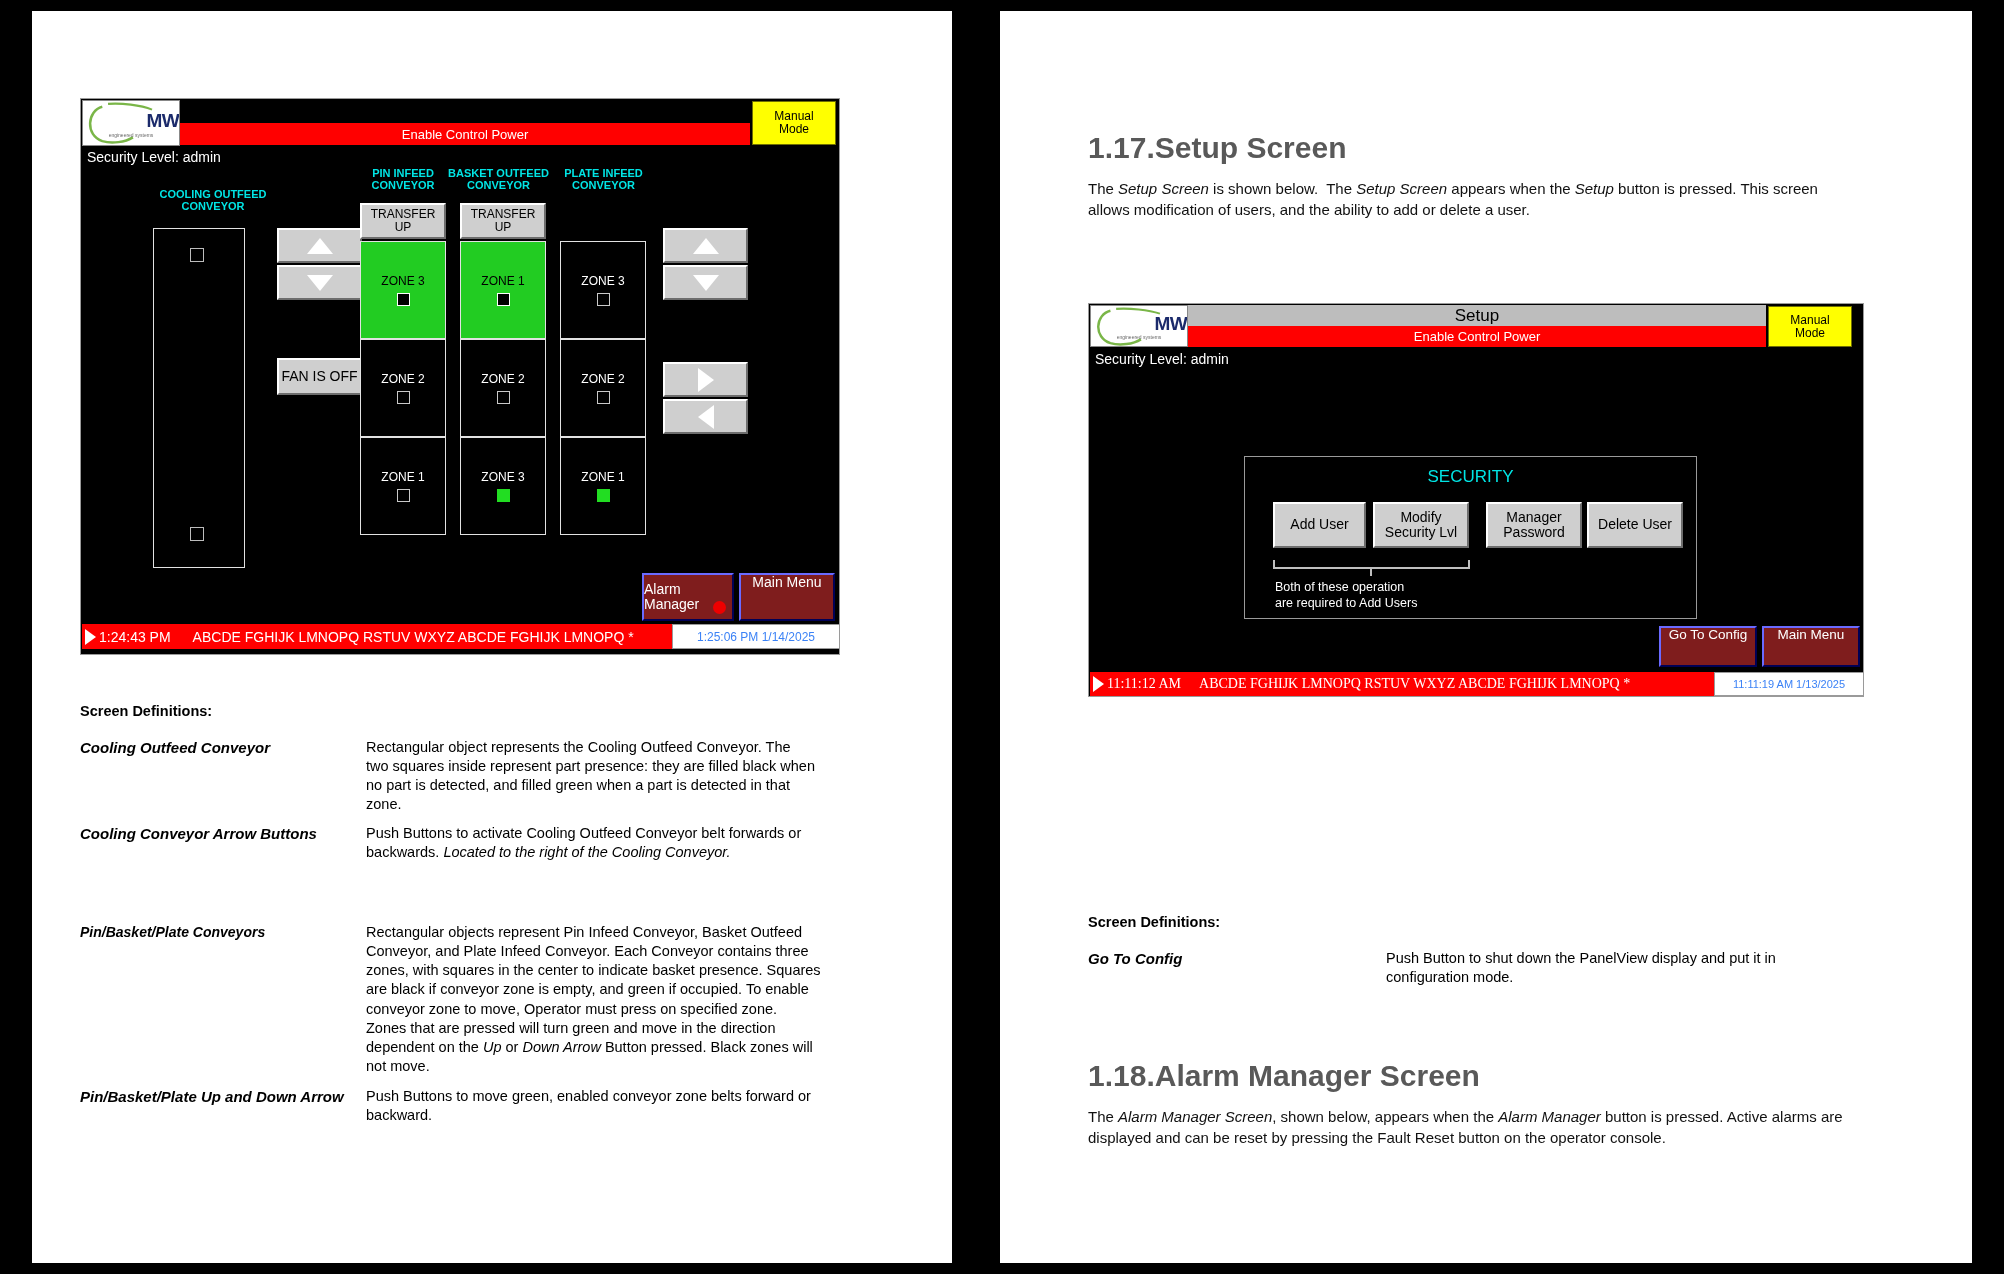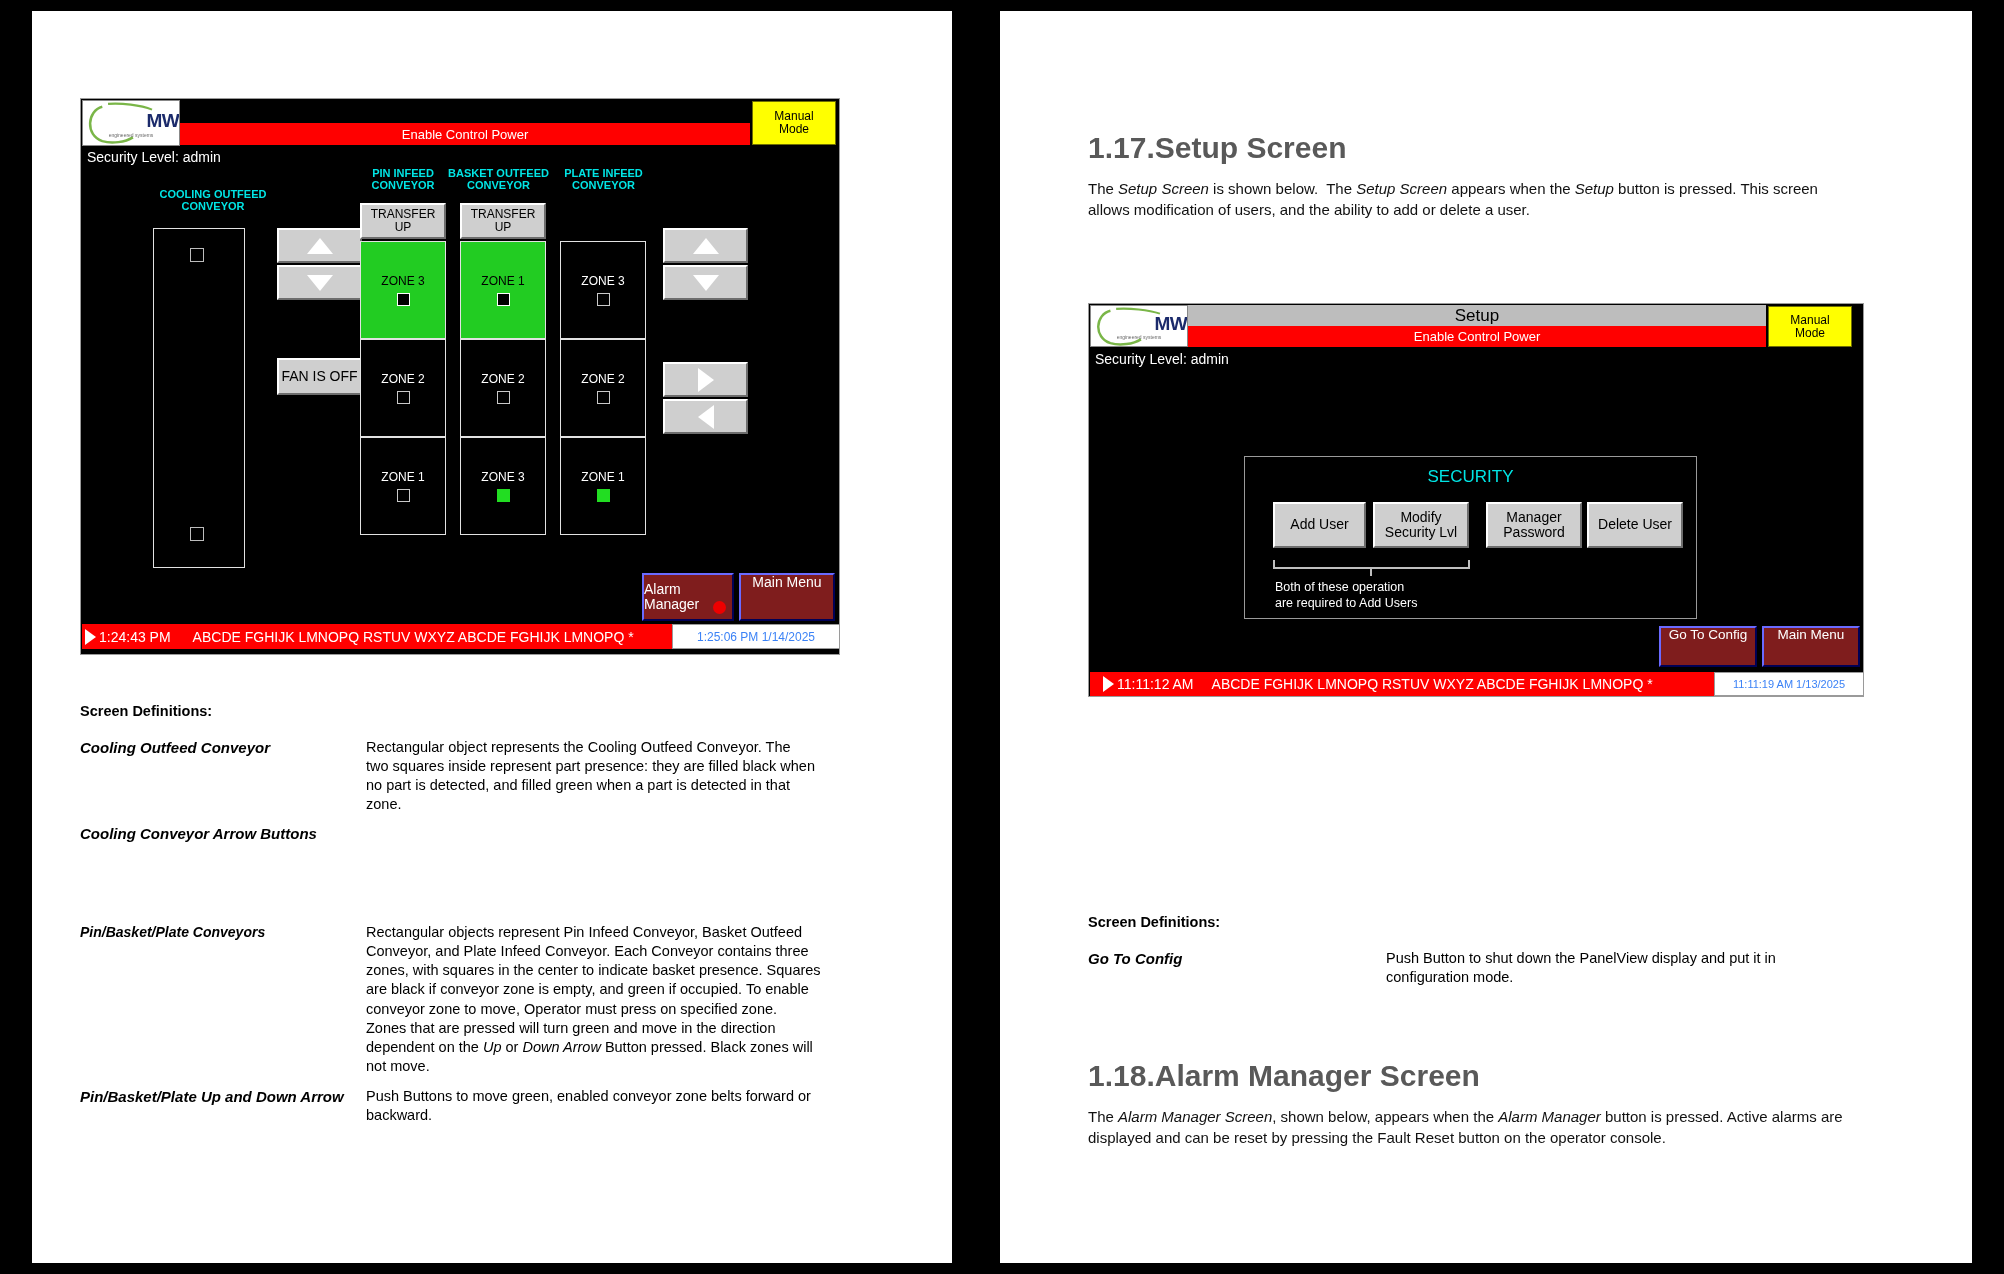--- a/index.html
+++ b/index.html
@@ -289,20 +289,21 @@
     </div>
 
     <div class="defs-title" style="left:48px; top:692px; font-size:14.5px;">Screen Definitions:</div>
 
     <div class="def-term" style="left:48px; top:727px; width:280px; font-size:15px;">
       <span class="sq-underline" style="border:none;"><span>Cooling Outfeed Conveyor</span></span>
     </div>
     <div class="def-body" style="left:334px; top:727px; width:450px; font-size:14.5px;">Rectangular object represents the Cooling Outfeed Conveyor. The two squares inside represent part presence: they are filled black when no part is detected, and filled green when a part is detected in that zone.</div>
 
     <div class="def-term" style="left:48px; top:813px; width:290px; font-size:15px;">Cooling Conveyor Arrow Buttons</div>
+    <div class="def-body" style="left:334px; top:813px; width:450px; font-size:14.5px;">Push Buttons to activate Cooling Outfeed Conveyor belt forwards or backwards. <i>Located to the right of the Cooling Conveyor.</i></div>
 
     <div class="def-term" style="left:48px; top:912px; width:290px; font-size:14px;">Pin/Basket/Plate Conveyors</div>
     <div class="def-body" style="left:334px; top:912px; width:455px; font-size:14.5px;">Rectangular objects represent Pin Infeed Conveyor, Basket Outfeed Conveyor, and Plate Infeed Conveyor. Each Conveyor contains three zones, with squares in the center to indicate basket presence. Squares are black if conveyor zone is empty, and green if occupied. To enable conveyor zone to move, Operator must press on specified zone. Zones that are pressed will turn green and move in the direction dependent on the <i>Up</i> or <i>Down Arrow</i> Button pressed. Black zones will not move.</div>
 
     <div class="def-term" style="left:48px; top:1076px; width:300px; font-size:15px;">Pin/Basket/Plate Up and Down Arrow</div>
     <div class="def-body" style="left:334px; top:1076px; width:450px; font-size:14.5px;">Push Buttons to move green, enabled conveyor zone belts forward or backward.</div>
   </div>
 
   <div class="page page-right">
 
@@ -359,21 +360,21 @@
         <div class="note-text" style="left:30px; top:122px; font-size:12.5px;">
           <div>Both of these operation</div>
           <div>are required to Add Users</div>
         </div>
       </div>
 
       <div class="btnblue" style="left:570px; top:322px; width:98px; height:41px; font-size:13.5px;">Go To Config</div>
       <div class="btnblue" style="left:673px; top:322px; width:98px; height:41px; font-size:13.5px;">Main Menu</div>
 
       <div class="alarm-bar" style="left:1px; top:368px; width:774px; height:24px;">
-        <div class="alarm-red" style="width:624px; padding-left:12px; font-size:14px;">
+        <div class="alarm-red" style="width:624px; padding-left:2px; font-size:14px;font-family:Liberation Serif, serif;">
           <span class="alarm-arrow"></span>
           <span>11:11:12 AM</span>
           <span style="width:18px; display:inline-block;"></span>
           <span>ABCDE FGHIJK LMNOPQ RSTUV WXYZ ABCDE FGHIJK LMNOPQ *</span>
         </div>
         <div class="alarm-time" style="width:150px; font-size:11px;">11:11:19 AM 1/13/2025</div>
       </div>
     </div>
 
     <div class="defs-title" style="left:88px; top:903px; font-size:14.5px;">Screen Definitions:</div>

